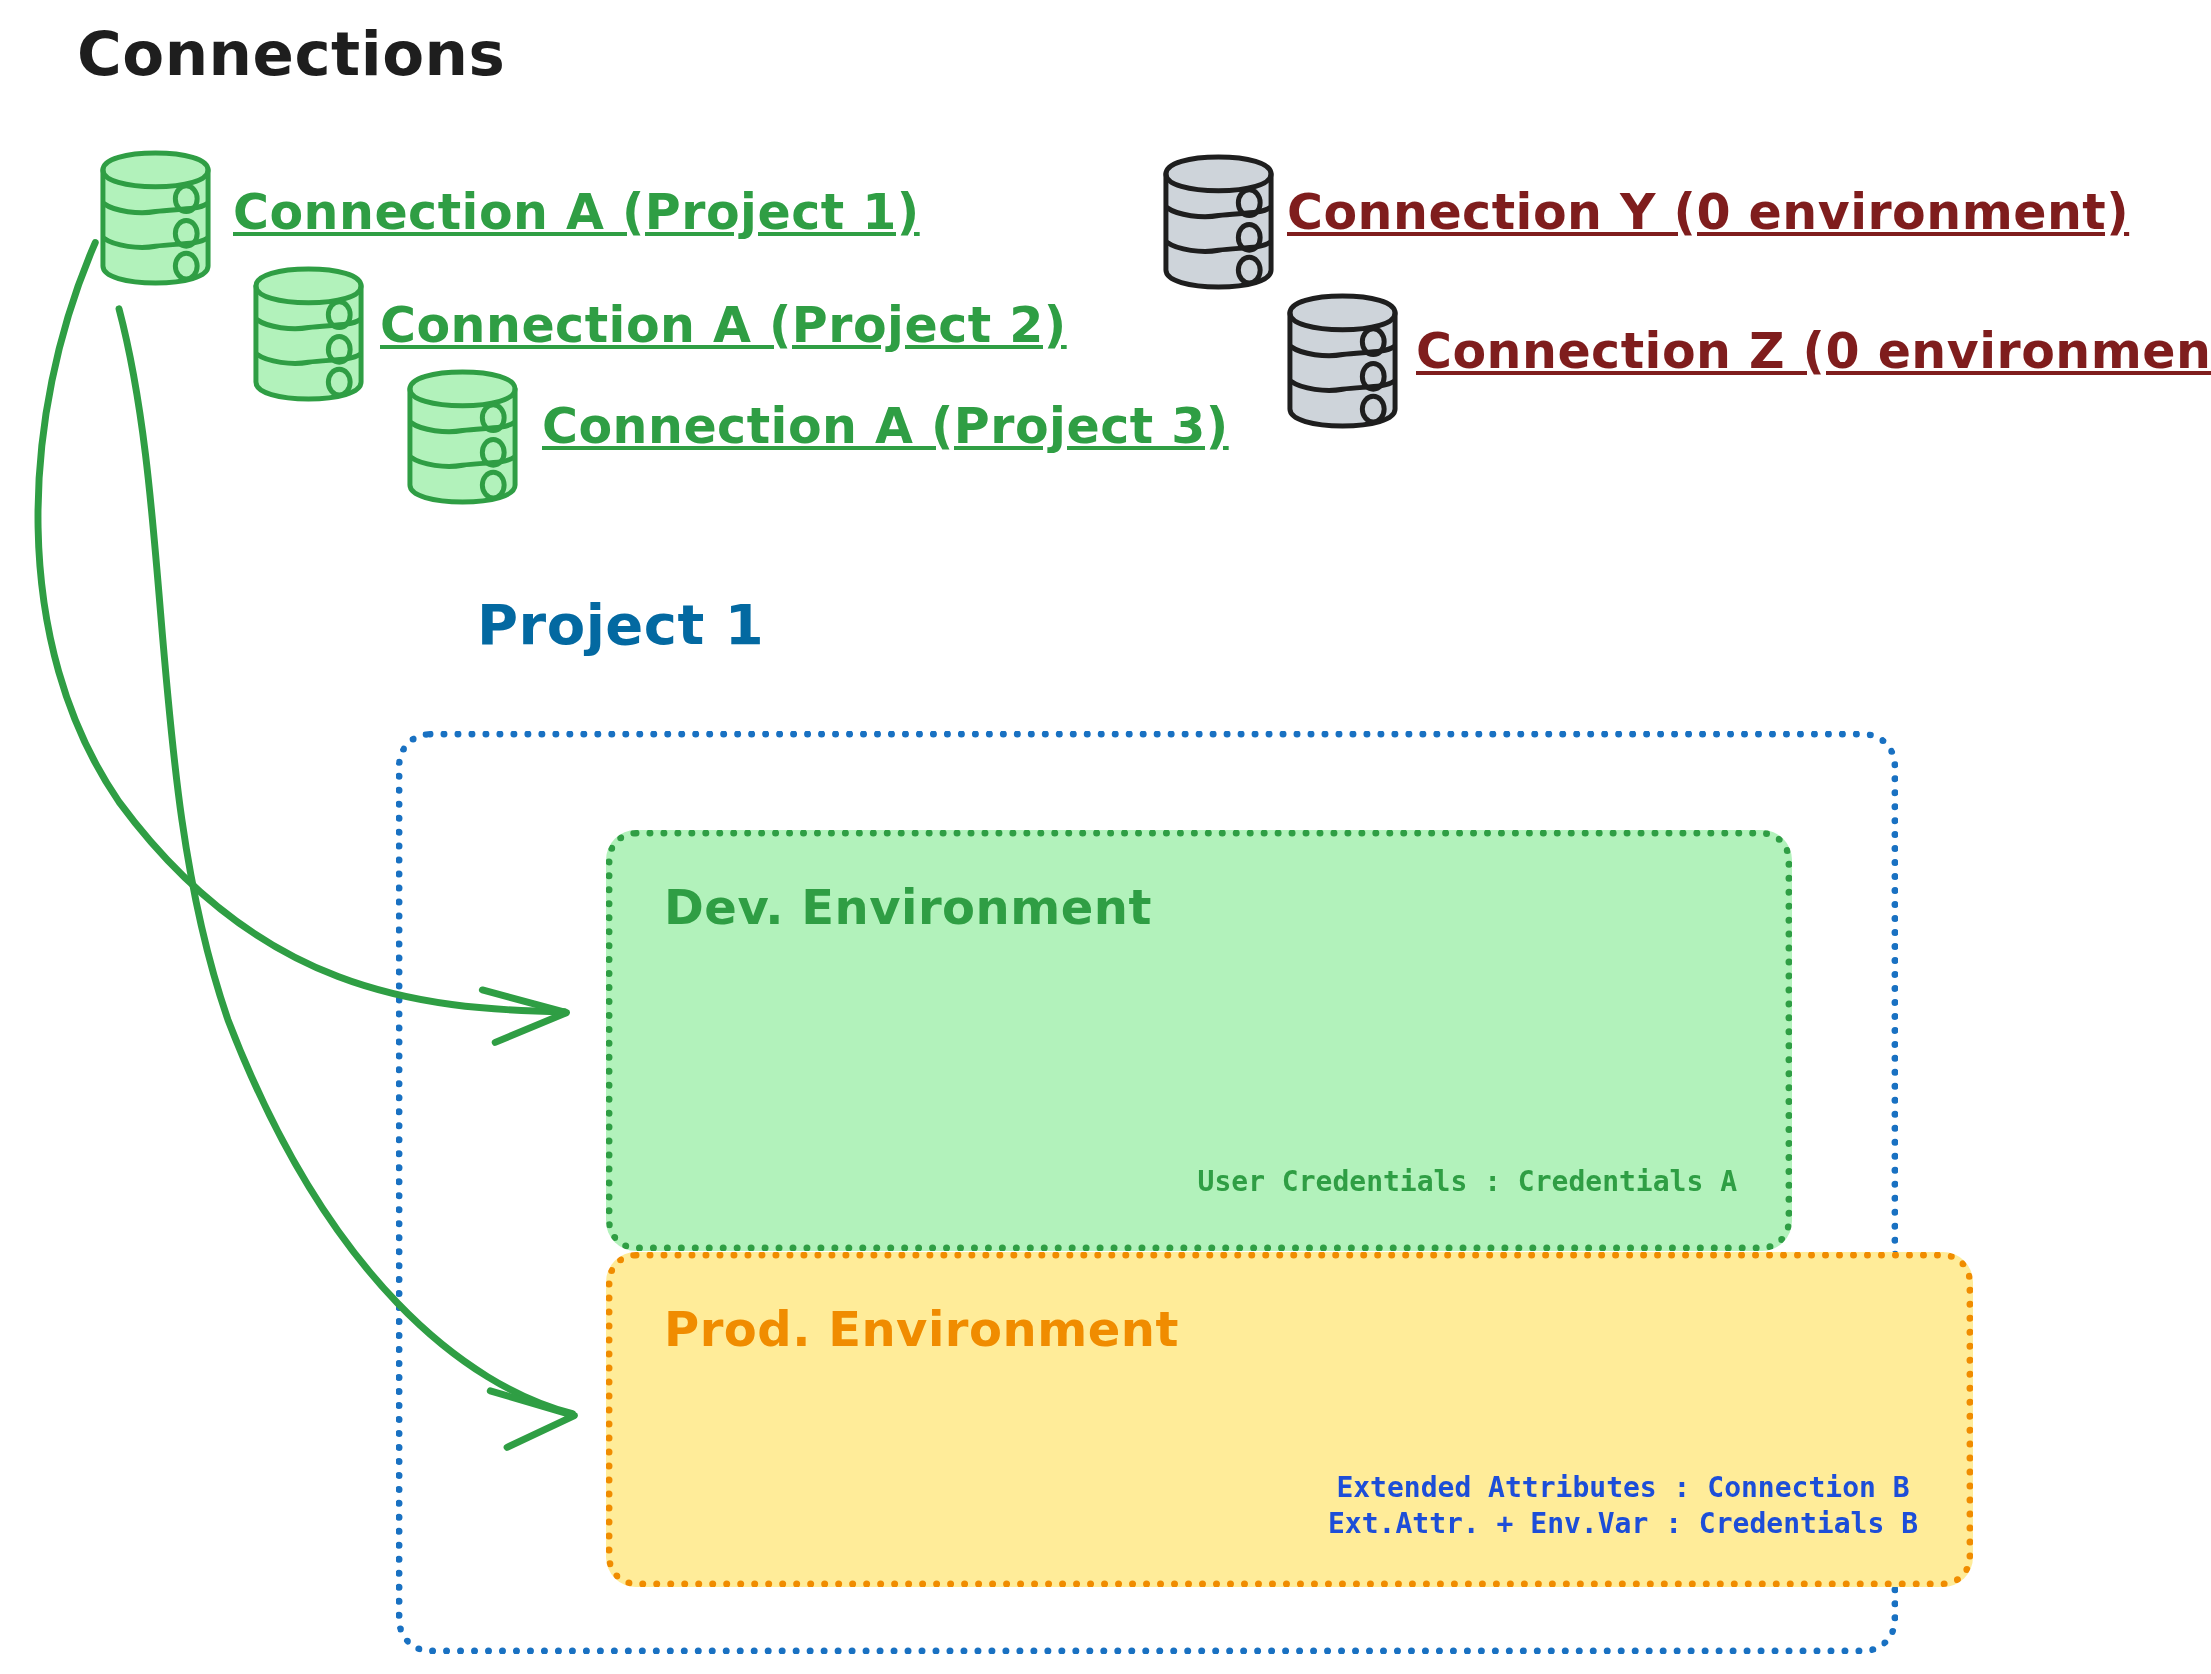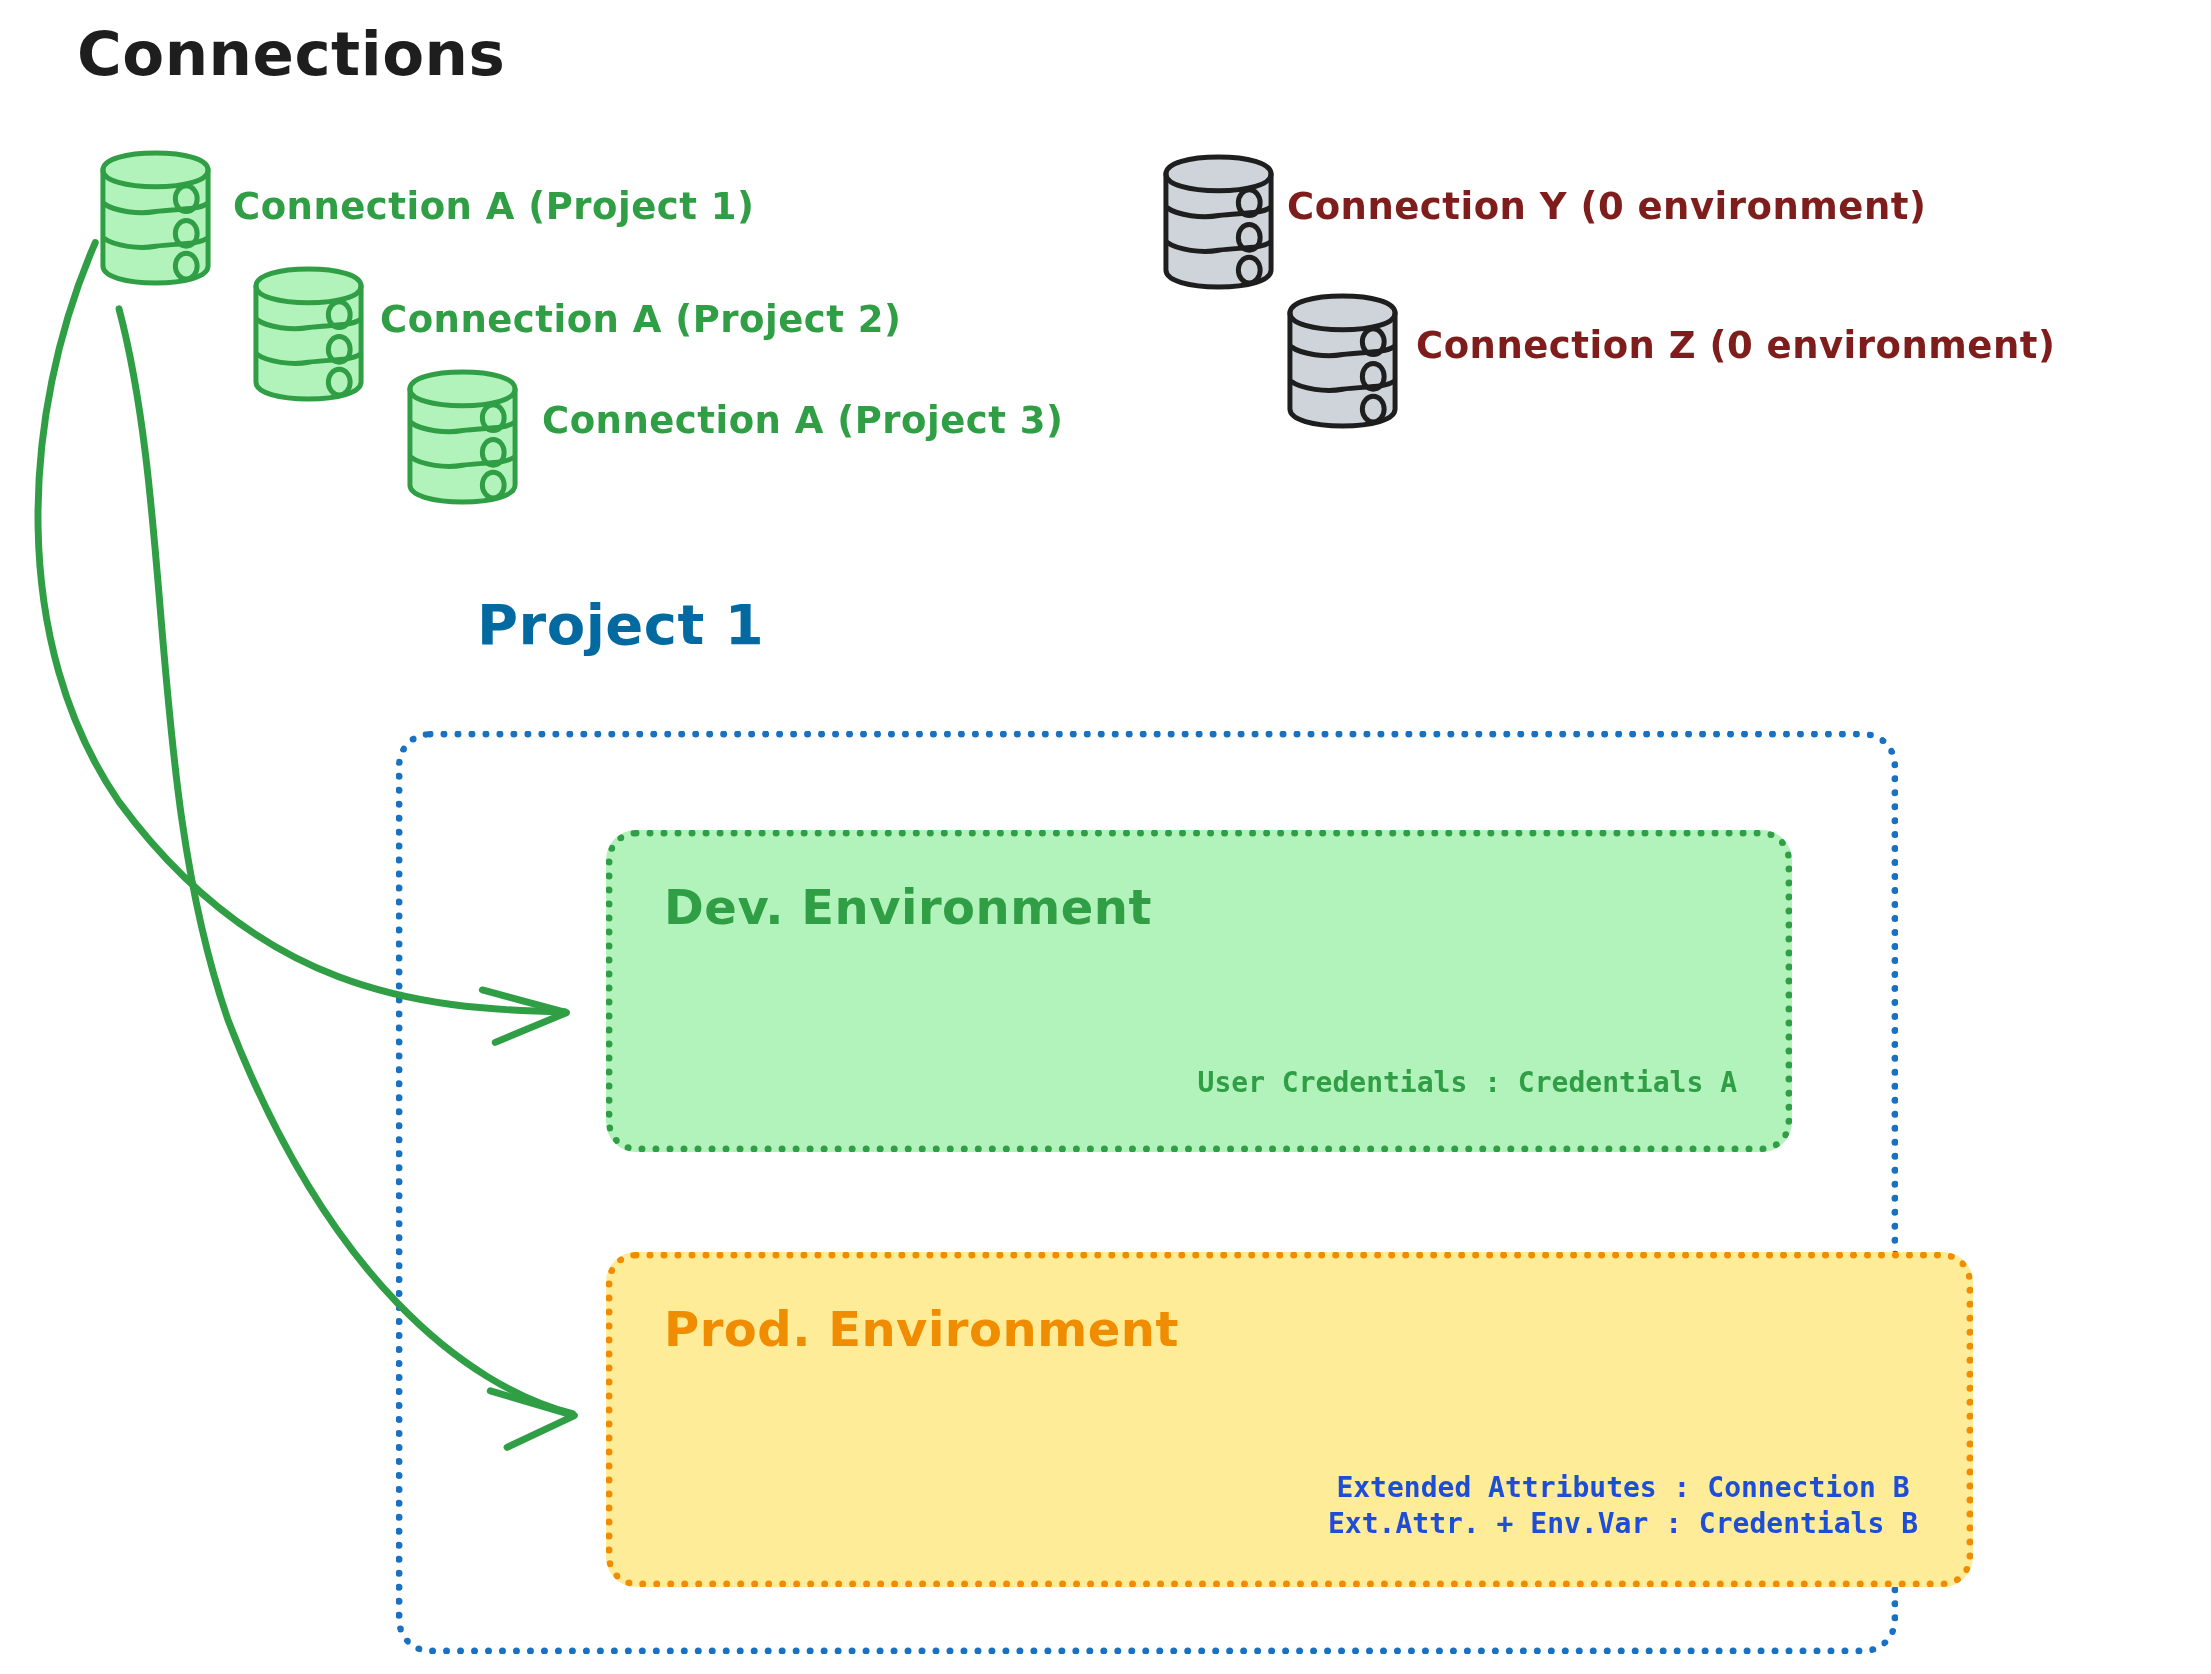--- a/index.html
+++ b/index.html
@@ -28,22 +28,23 @@
 
   
   #title {
     left: 77px; top: 18px;
     font-size: 61px;
     color: #1e1e1e;
   }
 
   
   .conn-label {
-    font-size: 37px;
+    font-size: 49px;
     line-height: 1;
+    text-decoration: underline;
   }
   .conn-label.green { color: #2f9e44; }
   .conn-label.dark  { color: #7f1d1d; }
 
   
   .db { position: absolute; }
   .db svg { display: block; overflow: visible; }
 
   
   #project-box {
@@ -60,21 +61,21 @@
   }
 
   
   .env-box {
     position: absolute;
     box-sizing: border-box;
     border-radius: 30px;
   }
   #dev-box {
     left: 606px; top: 830px;
-    width: 1186px; height: 322px;
+    width: 1186px; height: 421px;
     background: #b2f2bb;
     border: 7px dotted #2f9e44;
   }
   #prod-box {
     left: 606px; top: 1252px;
     width: 1367px; height: 335px;
     background: #ffec99;
     border: 7px dotted #f08c00;
   }
   .env-title {

